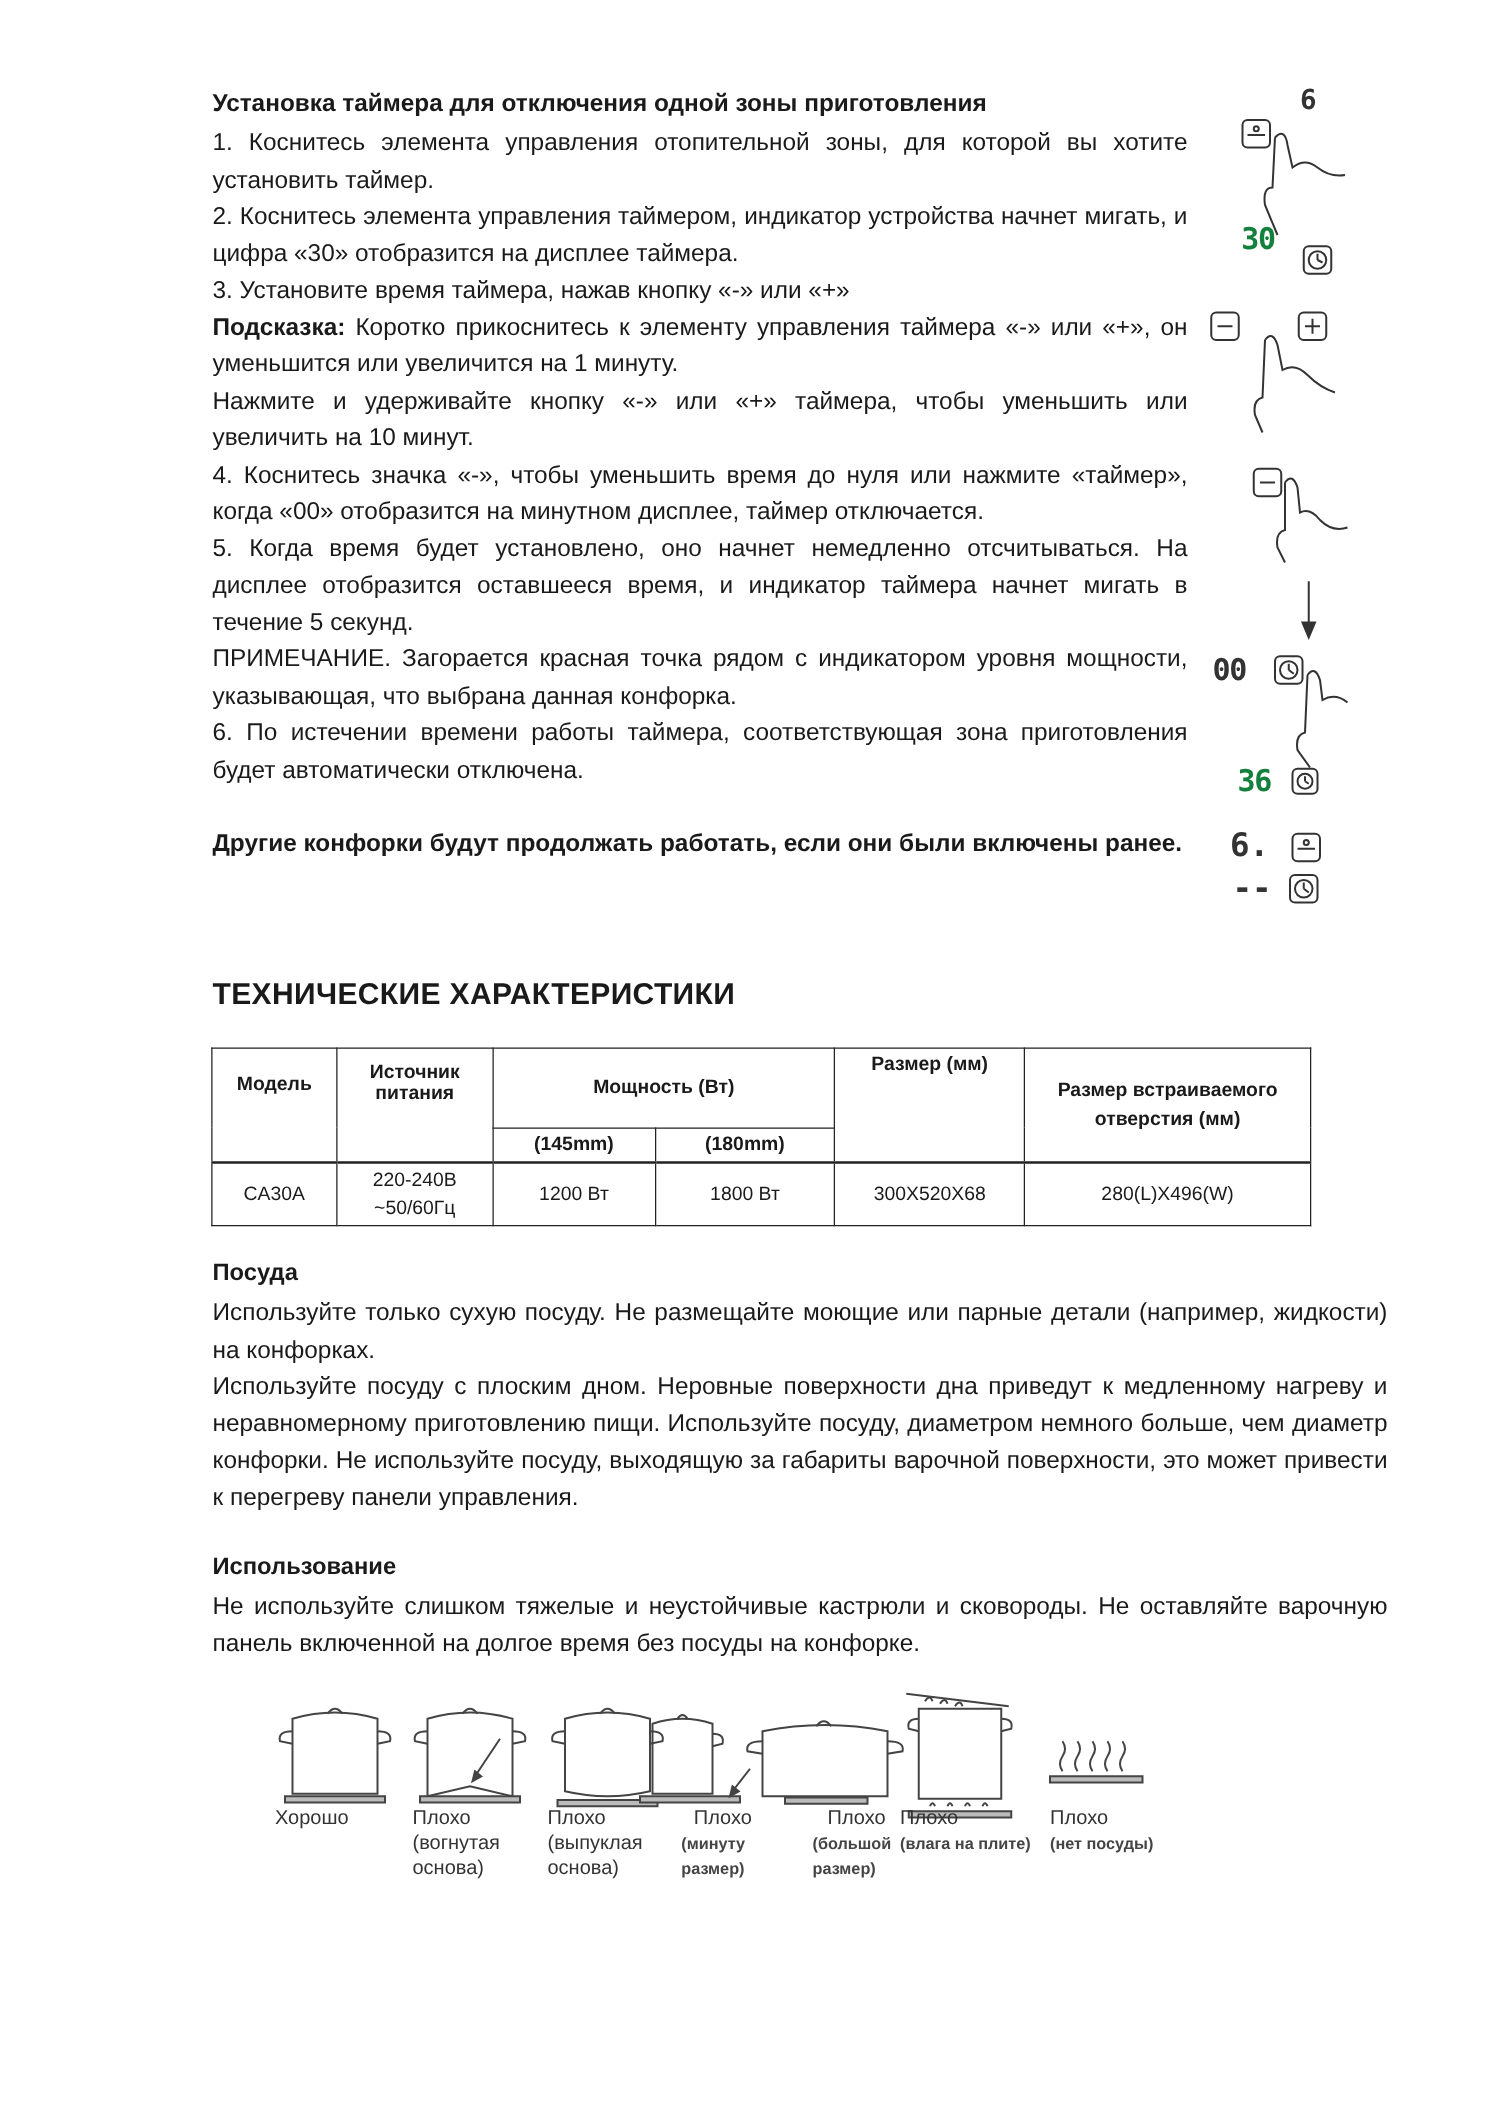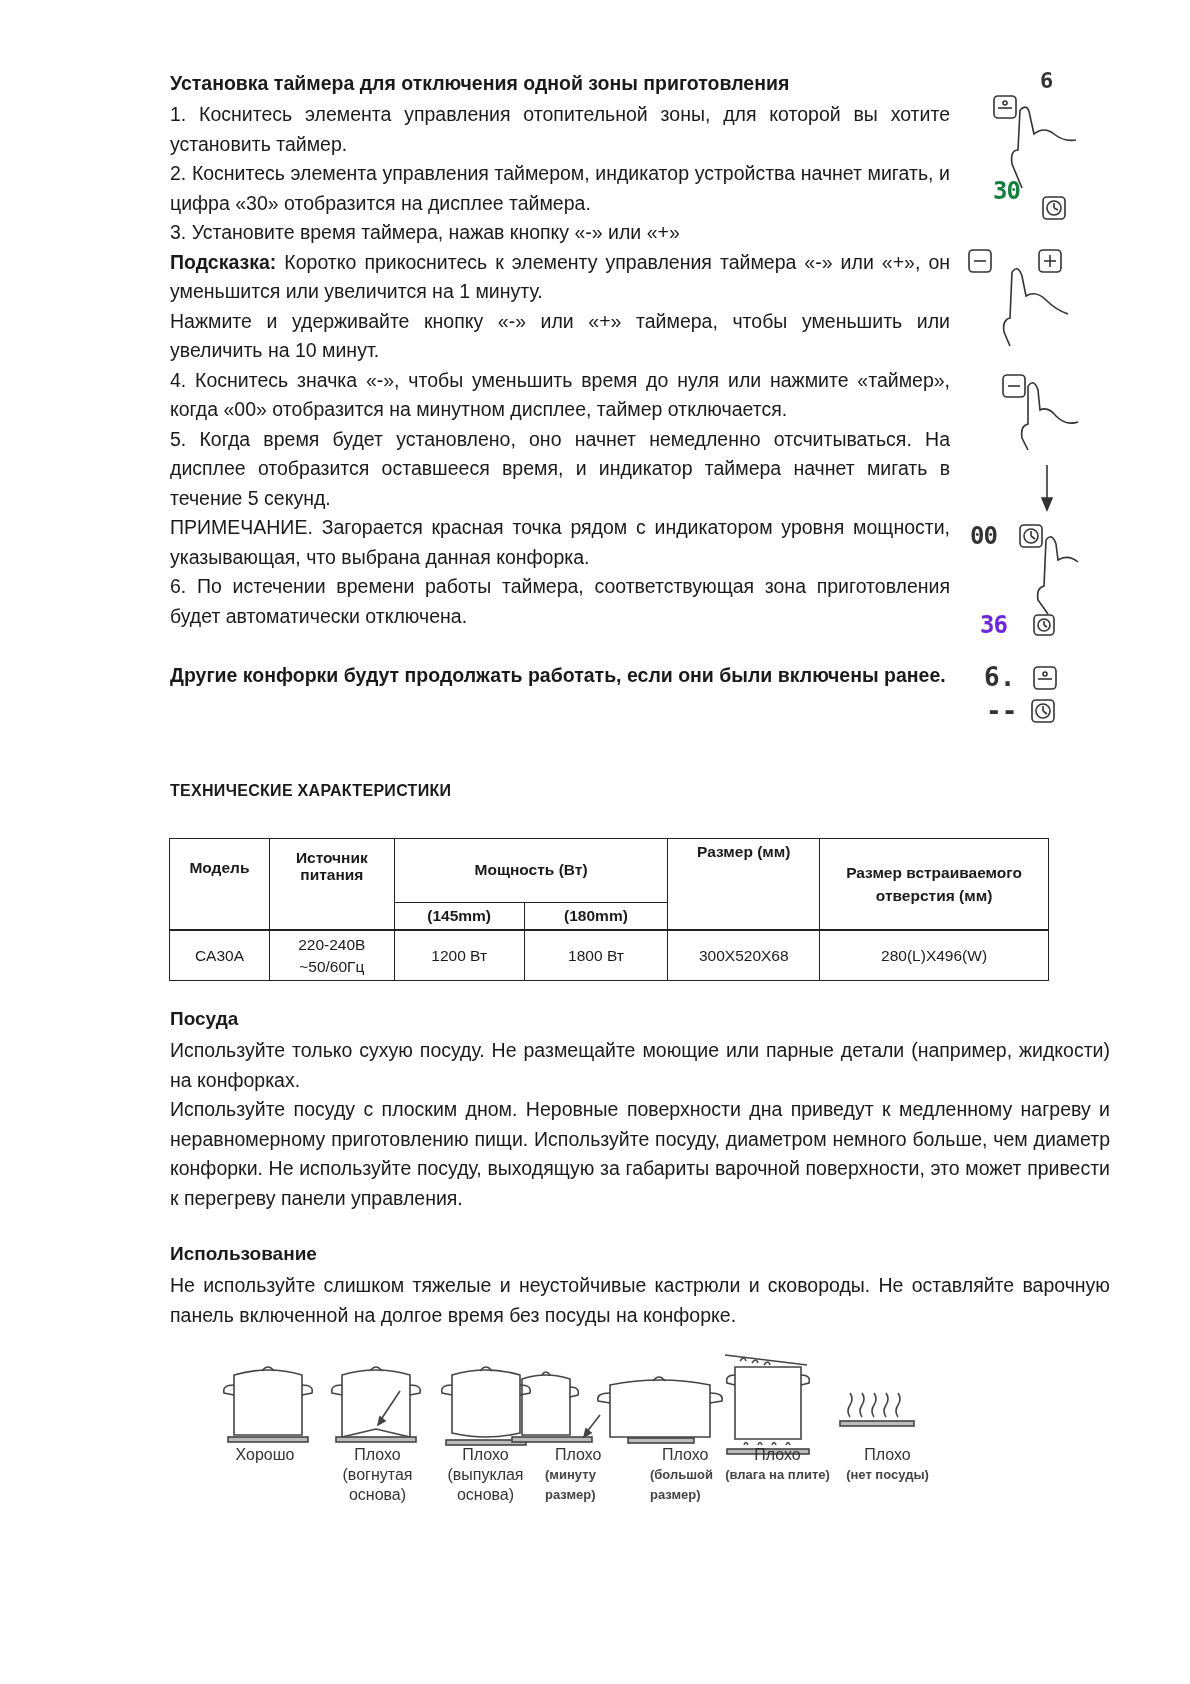--- a/index.html
+++ b/index.html
@@ -4,21 +4,21 @@
 <style>
   html, body { margin: 0; padding: 0; background: #ffffff; }
   body { width: 1190px; height: 1684px; position: relative; overflow: hidden;
          font-family: "Liberation Sans", sans-serif; color: #1a1a1a; }
   .page { position: absolute; left: 0; top: 0; width: 1027px; height: 1684px; }
   .txt { position: absolute; left: 170px; width: 780px; font-size: 19.5px; line-height: 29.5px;
          text-align: justify; }
   .txt p { margin: 0; }
   .b { font-weight: bold; }
   .h-timer { position: absolute; left: 170px; top: 72px; font-size: 19.5px; font-weight: bold; }
-  .section-h { position: absolute; left: 170px; font-size: 16px; font-weight: bold; letter-spacing: 0.3px; }
+  .section-h { position: absolute; left: 170px; font-size: 24px; font-weight: bold; letter-spacing: 0.3px; }
   .sub-h { position: absolute; left: 170px; font-size: 19px; font-weight: bold; }
   .wide { position: absolute; left: 170px; width: 940px; font-size: 19.5px; line-height: 29.5px; text-align: justify; }
   .wide p { margin: 0; }
 
   
   table.spec { position: absolute; left: 169px; top: 838px; width: 880px; border-collapse: collapse;
                font-size: 15.5px; }
   table.spec td, table.spec th { border: 1.3px solid #222; text-align: center; vertical-align: middle; padding: 0 4px; }
   table.spec th { font-weight: bold; }
   table.spec tr.h1 th { height: 58px; }
@@ -26,21 +26,21 @@
   table.spec tr.body td { height: 49px; line-height: 22px; }
   table.spec tr.body td { border-top: 2.6px solid #222; }
 
   
   .pics { position: absolute; left: 960px; top: 50px; width: 120px; height: 700px; }
   .pics svg { position: absolute; left: 0; top: 0; }
 
   
   .cook { position: absolute; left: 220px; top: 1345px; width: 790px; height: 190px; }
   .cook svg { position: absolute; left: 0; top: 0; }
-  .cap { position: absolute; text-align: center; color: #333; font-size: 16px; line-height: 20px; }
+  .cap { position: absolute; color: #333; font-size: 16px; line-height: 20px; }
   .cap .small { font-size: 13px; font-weight: bold; color: #444; line-height: 20px; }
 </style>
 </head>
 <body>
 
 <div class="page">
 
   <div class="h-timer">Установка таймера для отключения одной зоны приготовления</div>
 
   <div class="txt" style="top:100px;">
@@ -120,21 +120,21 @@
       <g>
         <rect x="72" y="650" width="22" height="22" rx="4"></rect>
         <circle cx="83" cy="661" r="7"></circle>
           <line x1="83" y1="661" x2="83" y2="656"></line>
           <line x1="83" y1="661" x2="87" y2="664"></line>
       </g>
     </svg>
     <div style="position:absolute; left:80px; top:18px; font:bold 22px 'DejaVu Sans Mono', monospace; color:#333;">6</div>
     <div style="position:absolute; left:33px; top:127px; font:bold 24px 'DejaVu Sans Mono', monospace; color:#15803d; letter-spacing:-1px;">30</div>
     <div style="position:absolute; left:10px; top:472px; font:bold 24px 'DejaVu Sans Mono', monospace; color:#333; letter-spacing:-1px;">00</div>
-    <div style="position:absolute; left:20px; top:561px; font:bold 24px 'DejaVu Sans Mono', monospace; color:#6d28d9; letter-spacing:-1px;text-align:right;">36</div>
+    <div style="position:absolute; left:30px; top:561px; font:bold 24px 'DejaVu Sans Mono', monospace; color:#15803d; letter-spacing:-1px;text-align:right;">36</div>
     <div style="position:absolute; left:24px; top:612px; font:bold 26px 'DejaVu Sans Mono', monospace; color:#333;">6.</div>
     <div style="position:absolute; left:26px; top:646px; font:bold 26px 'DejaVu Sans Mono', monospace; color:#333;">--</div>
   </div>
 
   <div class="section-h" style="top:782px;">ТЕХНИЧЕСКИЕ ХАРАКТЕРИСТИКИ</div>
 
   <table class="spec">
     <colgroup>
       <col style="width:100px">
         <col style="width:125px">

